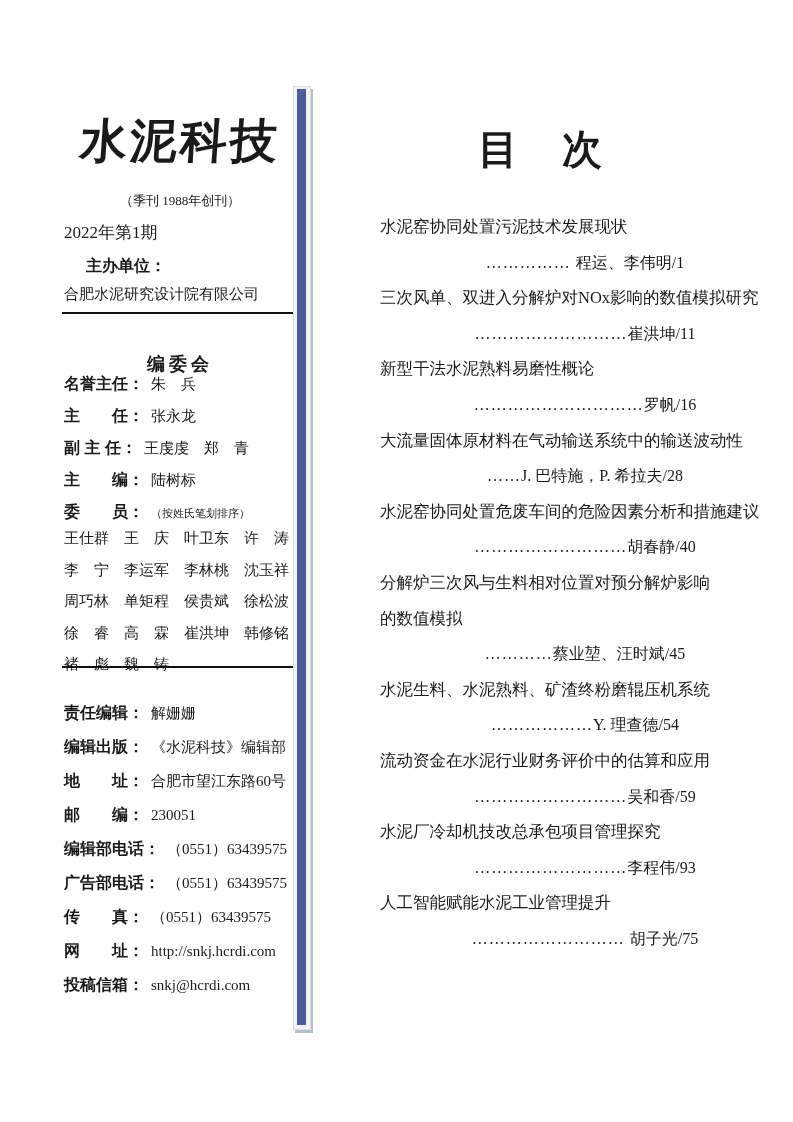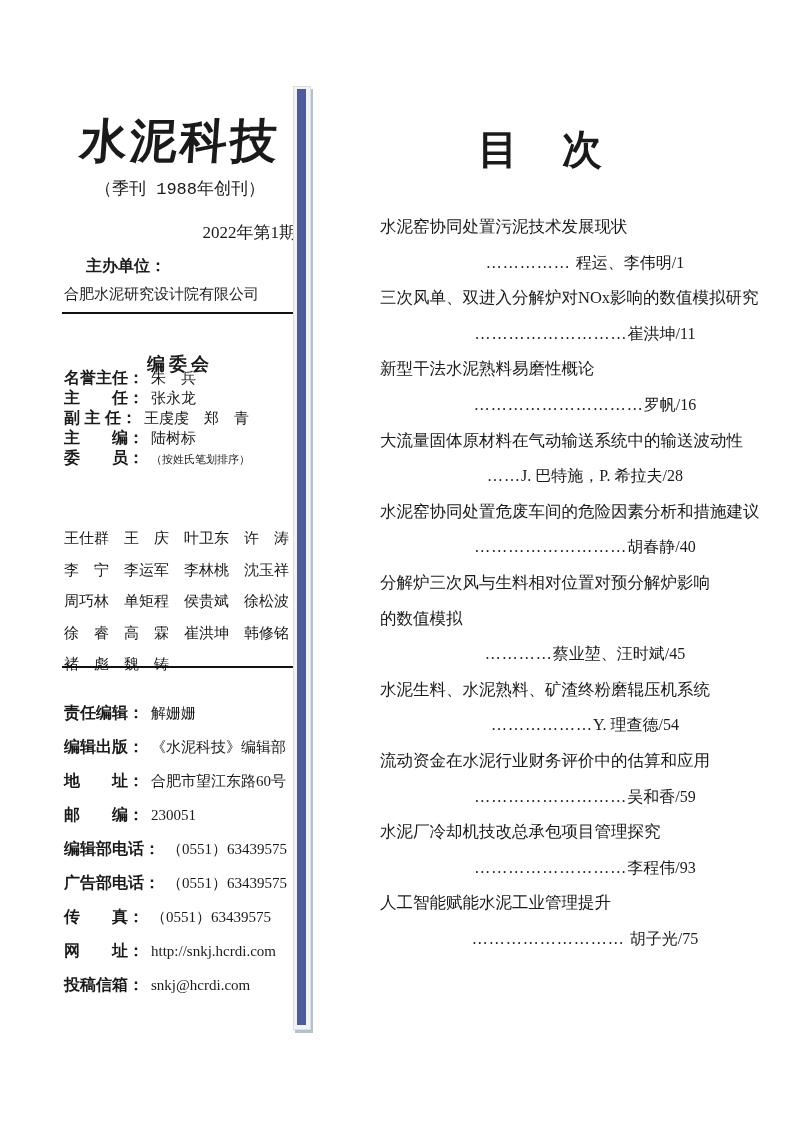--- a/index.html
+++ b/index.html
@@ -18,22 +18,22 @@
   #journal-title {
     top: 110px;
     text-align: center;
     font-family: "DejaVu Serif", serif;
     font-weight: 700;
     font-size: 47px;
     letter-spacing: 3px;
     transform: skewX(-4deg);
     white-space: nowrap;
   }
-  #issue-line1 { top: 177px; text-align: center; font-size: 17px; font-family: Liberation Mono, monospace; }
-  #issue-line2 { top: 221px; text-align: right; font-size: 17px; }
+  #issue-line1 { top: 192px; text-align: center; font-size: 13px; }
+  #issue-line2 { top: 221px; text-align: left; font-size: 17px; }
 
   #organizer-label {
     top: 256px;
     font-family: "Liberation Sans", sans-serif;
     font-weight: 700; font-size: 16px; margin-left: 22px;
   }
   #organizer-value { top: 285px; font-size: 15px; }
 
   .rule {
     position: absolute; left: 62px; width: 236px; height: 2px;
@@ -42,21 +42,21 @@
   #rule-top { top: 312px; }
   #rule-bottom { top: 666px; }
 
   #board-heading {
     top: 352px;
     text-align: center;
     font-family: "Liberation Sans", sans-serif;
     font-weight: 700; font-size: 18px; letter-spacing: 4px;
   }
 
-  .info-list { line-height: 20px; }
+  .info-list { line-height: 32px; }
   #board-roles { top: 368px; }
   .info-line { white-space: nowrap; }
   .lbl {
     font-family: "Liberation Sans", sans-serif;
     font-weight: 700; font-size: 16px;
   }
   .val { font-size: 15px; margin-left: 7px; }
   .val-note { font-size: 11px; }
 
   #board-members { top: 523px; line-height: 31.5px; font-size: 15px; }

